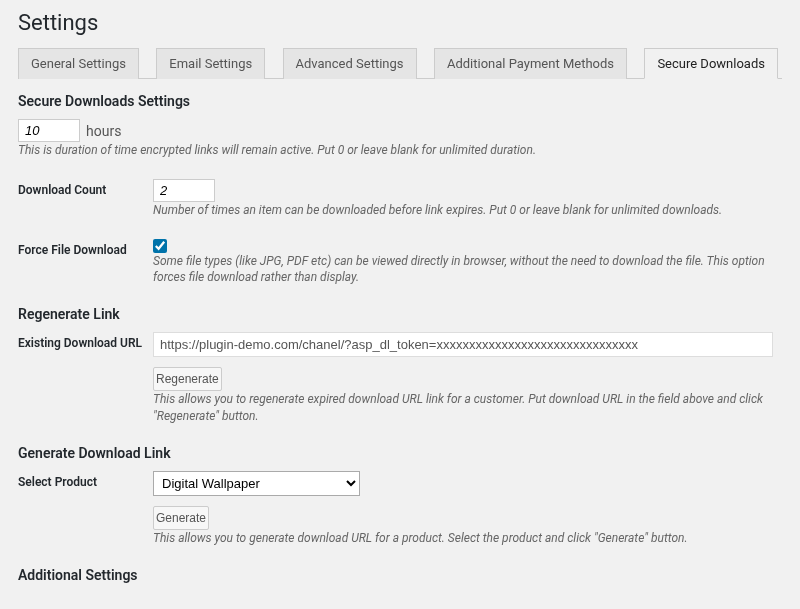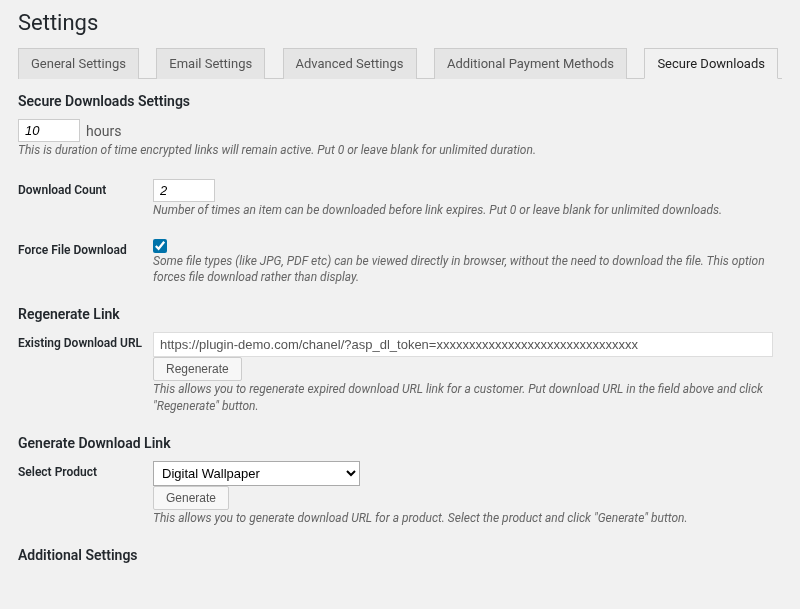--- a/index.html
+++ b/index.html
@@ -102,25 +102,25 @@
     .desc {
       font-size: 12px;
       font-style: italic;
       color: #666;
       line-height: 1.4;
     }
     .btn {
       display: inline-block;
       background: #f7f7f7;
       border: 1px solid #ccc;
-      padding: 4px 12px;
+      padding: 4px 2px;
       font-size: 12px;
       color: #555;
       cursor: pointer;
-      margin-top: 0;
+      margin-top: 10px;
       border-radius: 2px;
     }
   </style>
 </head>
 <body>
 
 <h1>Settings</h1>
 
 <div class="tabs">
   <div class="tab">General Settings</div>

